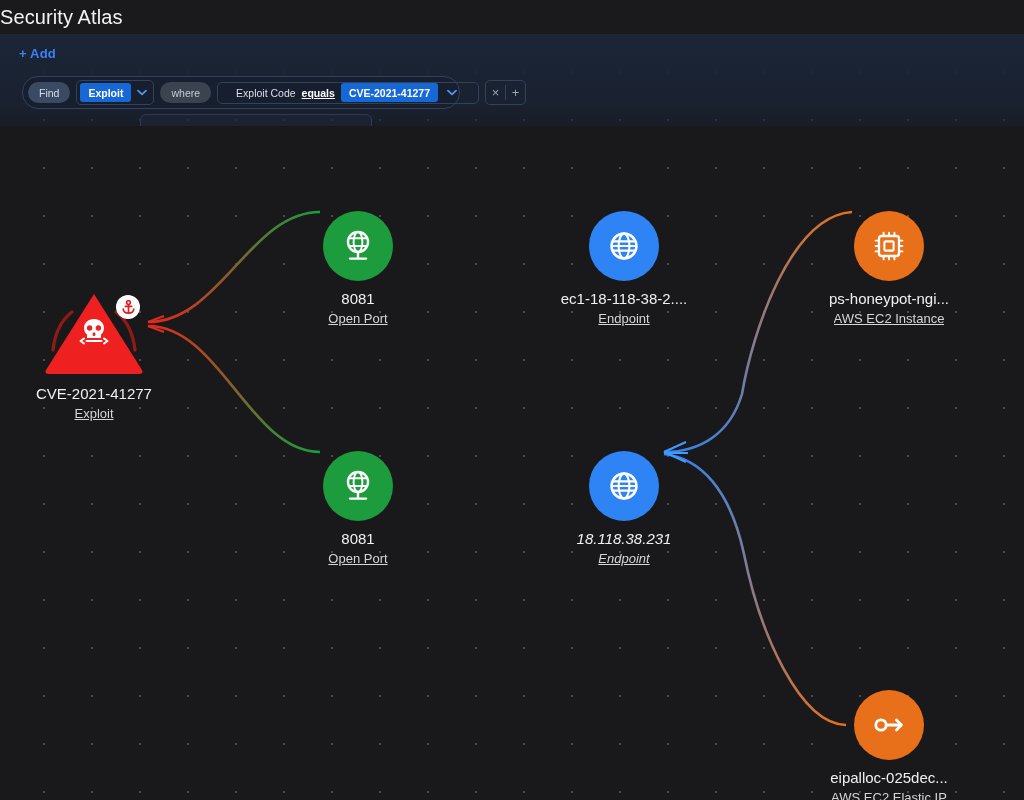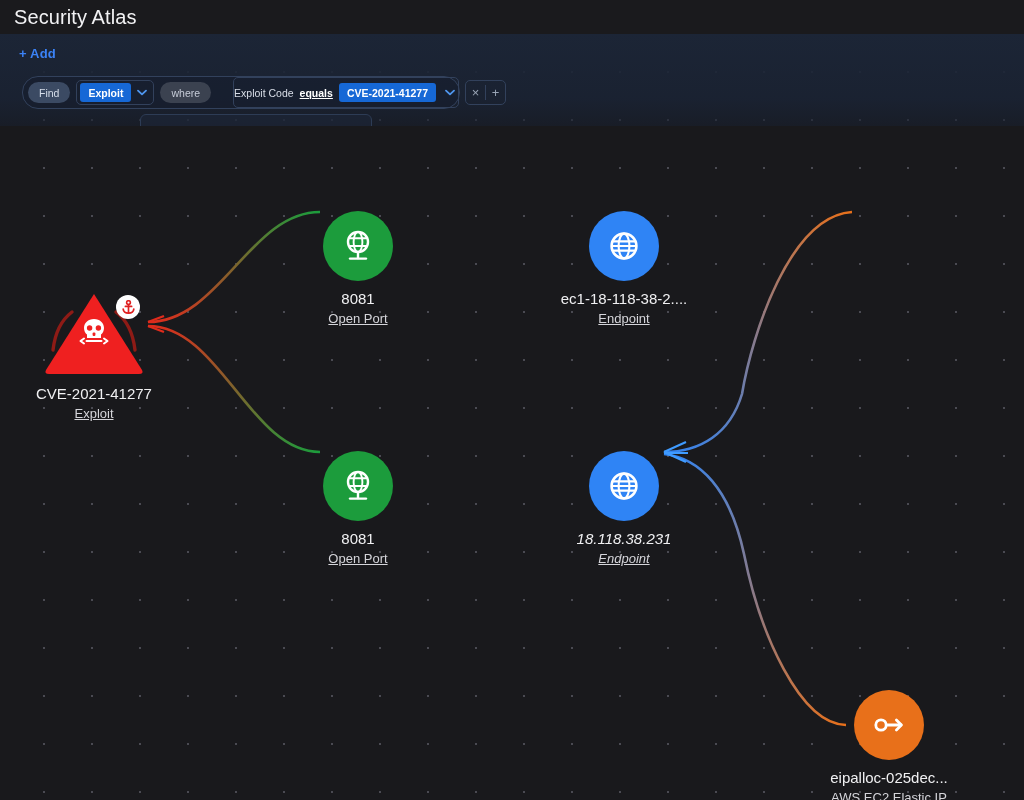--- a/index.html
+++ b/index.html
@@ -15,21 +15,20 @@
 
   
   .app-header {
     position: absolute;
     top: 0; left: 0;
     width: 932px;
     height: 34px;
     background: #1a1a1d;
     display: flex;
     align-items: center;
-    padding-left: 14px;
     z-index: 40;
   }
   .app-title {
     color: #f2f2f4;
     font-size: 20px;
     font-weight: 400;
     letter-spacing: 0.1px;
   }
 
   
@@ -133,25 +132,24 @@
     width: 16px; height: 19px;
     display: flex; align-items: center; justify-content: center;
     cursor: pointer;
   }
   .caret svg { display: block; }
   .cond-group {
     display: flex;
     align-items: center;
     border: 1px solid #32415c;
     border-radius: 5px;
-    height: 31px;
-    padding: 0 0;
+    height: 22px;
+    padding: 0 18px;
     gap: 6px;
     flex: 1;
-    margin-left: 16px;
   }
   .cond-field { color: #d9dee8; font-size: 10.5px; white-space: nowrap; }
   .cond-op { color: #ffffff; font-size: 10.5px; font-weight: 700; text-decoration: underline; white-space: nowrap; }
   .row-actions {
     display: flex;
     align-items: center;
     border: 1px solid #32415c;
     border-radius: 5px;
     height: 25px;
   }
@@ -376,20 +374,31 @@
       <svg width="34" height="34" viewBox="0 0 34 34">
         <circle cx="17" cy="17" r="12.4" fill="none" stroke="#fff" stroke-width="2.6"></circle>
         <ellipse cx="17" cy="17" rx="5.4" ry="12.4" fill="none" stroke="#fff" stroke-width="2.1"></ellipse>
         <path d="M5.4 12.4 L28.6 12.4 M5.4 21.6 L28.6 21.6 M4.6 17 L29.4 17" stroke="#fff" stroke-width="2.1"></path>
       </svg>
     </div>
     <div class="node-label">18.118.38.231</div>
     <div class="node-type">Endpoint</div>
   </div>
 
+  <div class="node" style="left:889px; top:177px;">
+    <div class="node-shape" style="background:#e8701a;">
+      <svg width="34" height="34" viewBox="0 0 34 34">
+        <rect x="7" y="7" width="20" height="20" rx="2.6" fill="none" stroke="#fff" stroke-width="2.3"></rect>
+        <rect x="12.4" y="12.4" width="9.2" height="9.2" rx="1.2" fill="none" stroke="#fff" stroke-width="2.1"></rect>
+        <path d="M11.6 3.6v3.4M17 3.6v3.4M22.4 3.6v3.4M11.6 27v3.4M17 27v3.4M22.4 27v3.4M3.6 11.6h3.4M3.6 17h3.4M3.6 22.4h3.4M27 11.6h3.4M27 17h3.4M27 22.4h3.4" stroke="#fff" stroke-width="1.9" stroke-linecap="round"></path>
+      </svg>
+    </div>
+    <div class="node-label">ps-honeypot-ngi...</div>
+    <div class="node-type">AWS EC2 Instance</div>
+  </div>
 
 
   <div class="node" style="left:889px; top:656px;">
     <div class="node-shape" style="background:#e8701a;">
       <svg width="36" height="26" viewBox="0 0 36 26">
         <circle cx="10" cy="13" r="5.2" fill="none" stroke="#fff" stroke-width="2.8"></circle>
         <path d="M15.6 13 L30 13" stroke="#fff" stroke-width="2.8" stroke-linecap="round"></path>
         <path d="M25.4 8 L30.4 13 L25.4 18" fill="none" stroke="#fff" stroke-width="2.8" stroke-linecap="round" stroke-linejoin="round"></path>
       </svg>
     </div>

